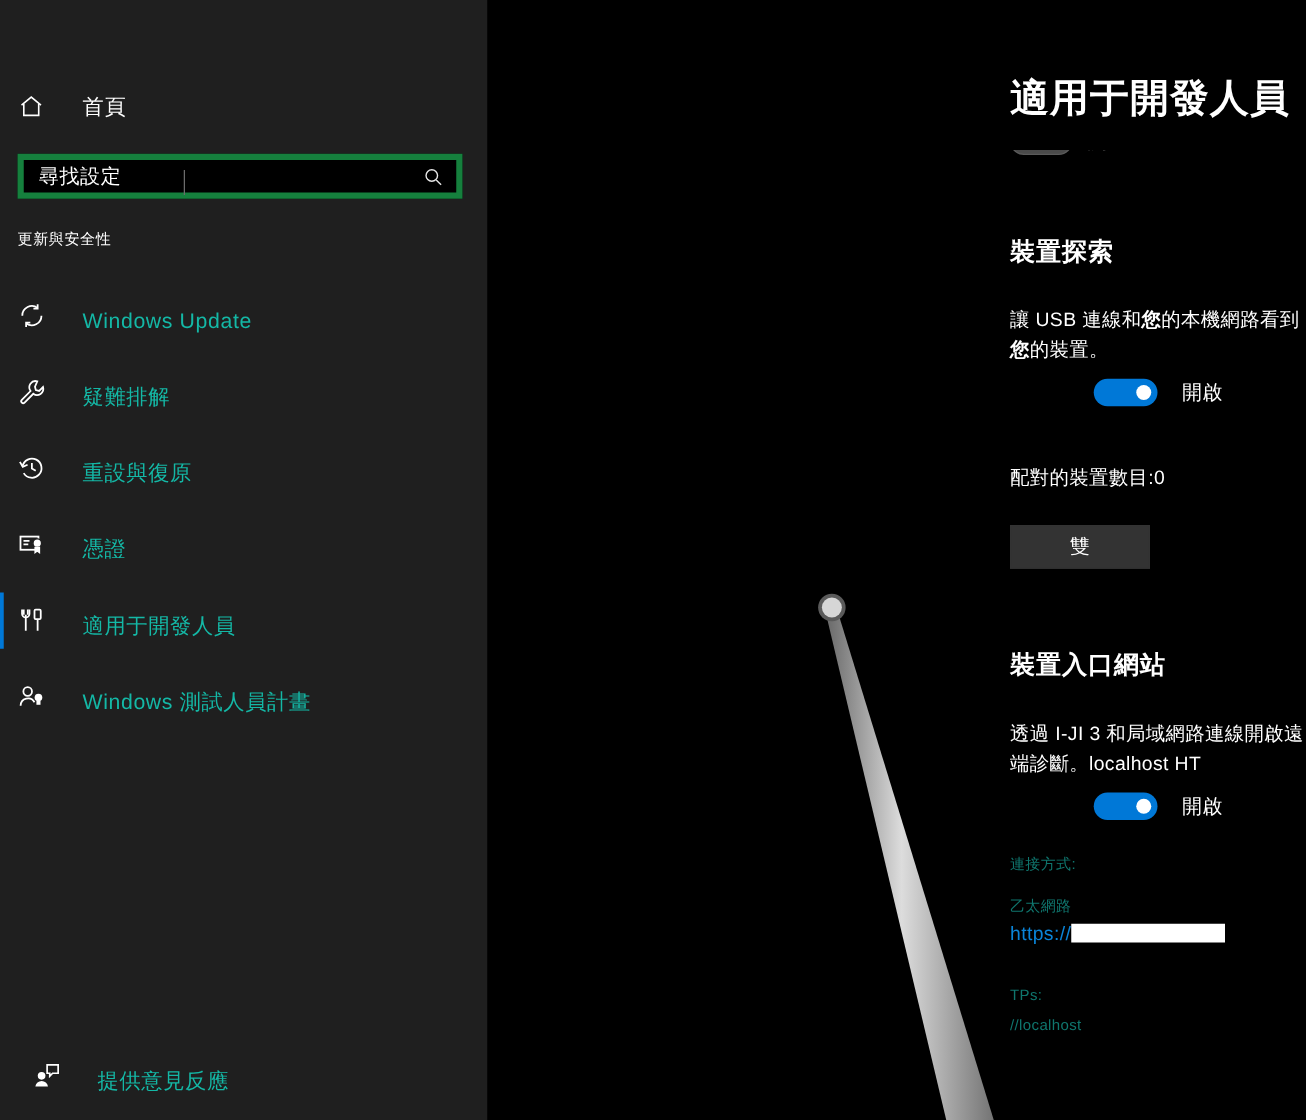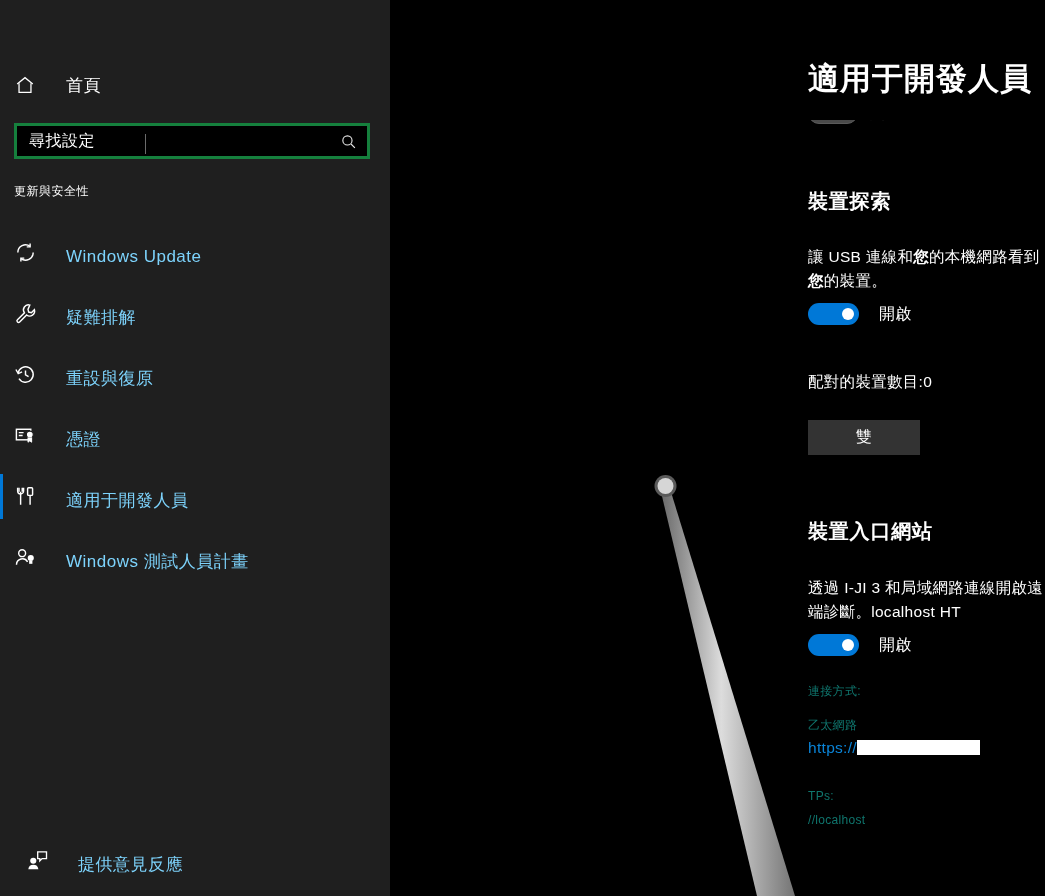--- a/index.html
+++ b/index.html
@@ -50,21 +50,21 @@
   .home-label {
     font-size: 17px;
     color: #ffffff;
     margin-left: 22px;
     letter-spacing: 0.5px;
   }
 
   .search-wrap {
     margin: 18px 20px 0 14px;
     height: 36px;
-    border: 3px solid #15803d;
+    border: 5px solid #15803d;
     background: #000000;
     display: flex;
     align-items: center;
     padding: 0 10px 0 12px;
     position: relative;
   }
   .search-text {
     font-size: 16px;
     color: #ffffff;
     flex: 1;
@@ -110,21 +110,21 @@
   .nav-icon {
     width: 30px;
     display: flex;
     align-items: center;
     justify-content: flex-start;
     color: #ffffff;
     flex: 0 0 30px;
   }
   .nav-label {
     font-size: 17px;
-    color: #7dd3fc;
+    color: #14b8a6;
     margin-left: 22px;
     letter-spacing: 0.5px;
     white-space: nowrap;
     margin-top: 8px;
   }
 
   .feedback-row {
     position: absolute;
     left: 12px;
     bottom: 16px;
@@ -198,20 +198,21 @@
     line-height: 24px;
     letter-spacing: 0.3px;
     max-width: 395px;
   }
   .desc b { font-weight: bold; }
 
   .toggle-row {
     display: flex;
     align-items: center;
     margin-top: 10px;
+    justify-content: center;
   }
   .switch {
     width: 51px;
     height: 22px;
     border-radius: 11px;
     background: #0078d7;
     position: relative;
     flex: 0 0 51px;
     cursor: pointer;
   }

